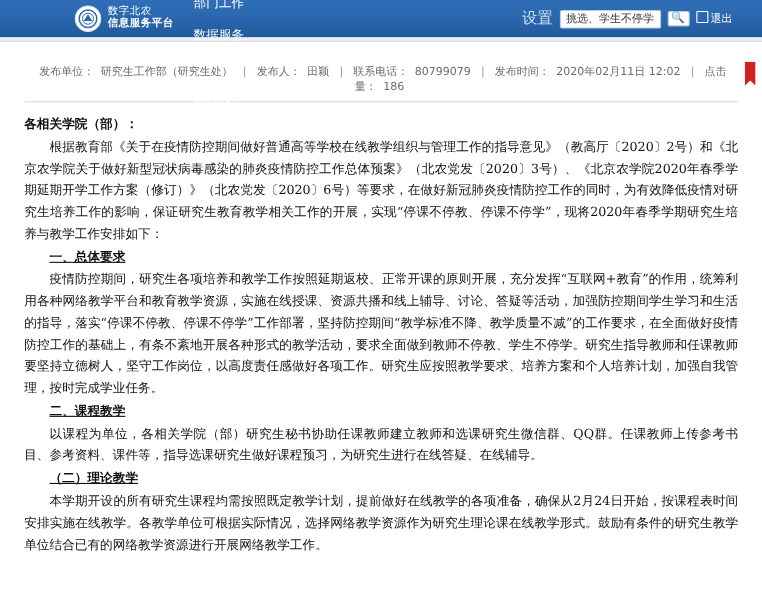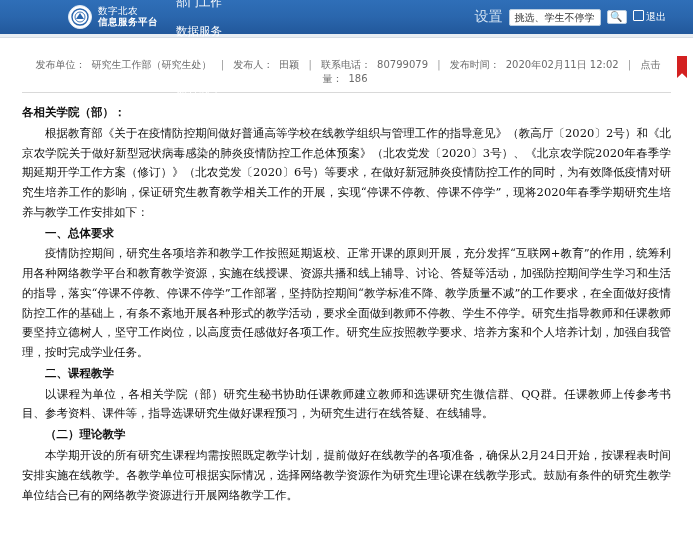--- a/index.html
+++ b/index.html
@@ -160,20 +160,21 @@
     text-align: justify;
   }
   .body-text p {
     margin: 0 0 1px 0;
   }
   .p-indent { text-indent: 2em; }
   .p-bold { font-weight: bold; }
   .p-head {
     font-weight: bold;
     text-indent: 2em;
+    text-decoration: underline;
   }
 
   
   .corner-flag {
     position: absolute;
     right: 6px;
     top: 56px;
     width: 10px;
     height: 22px;
     background: #d32121;

